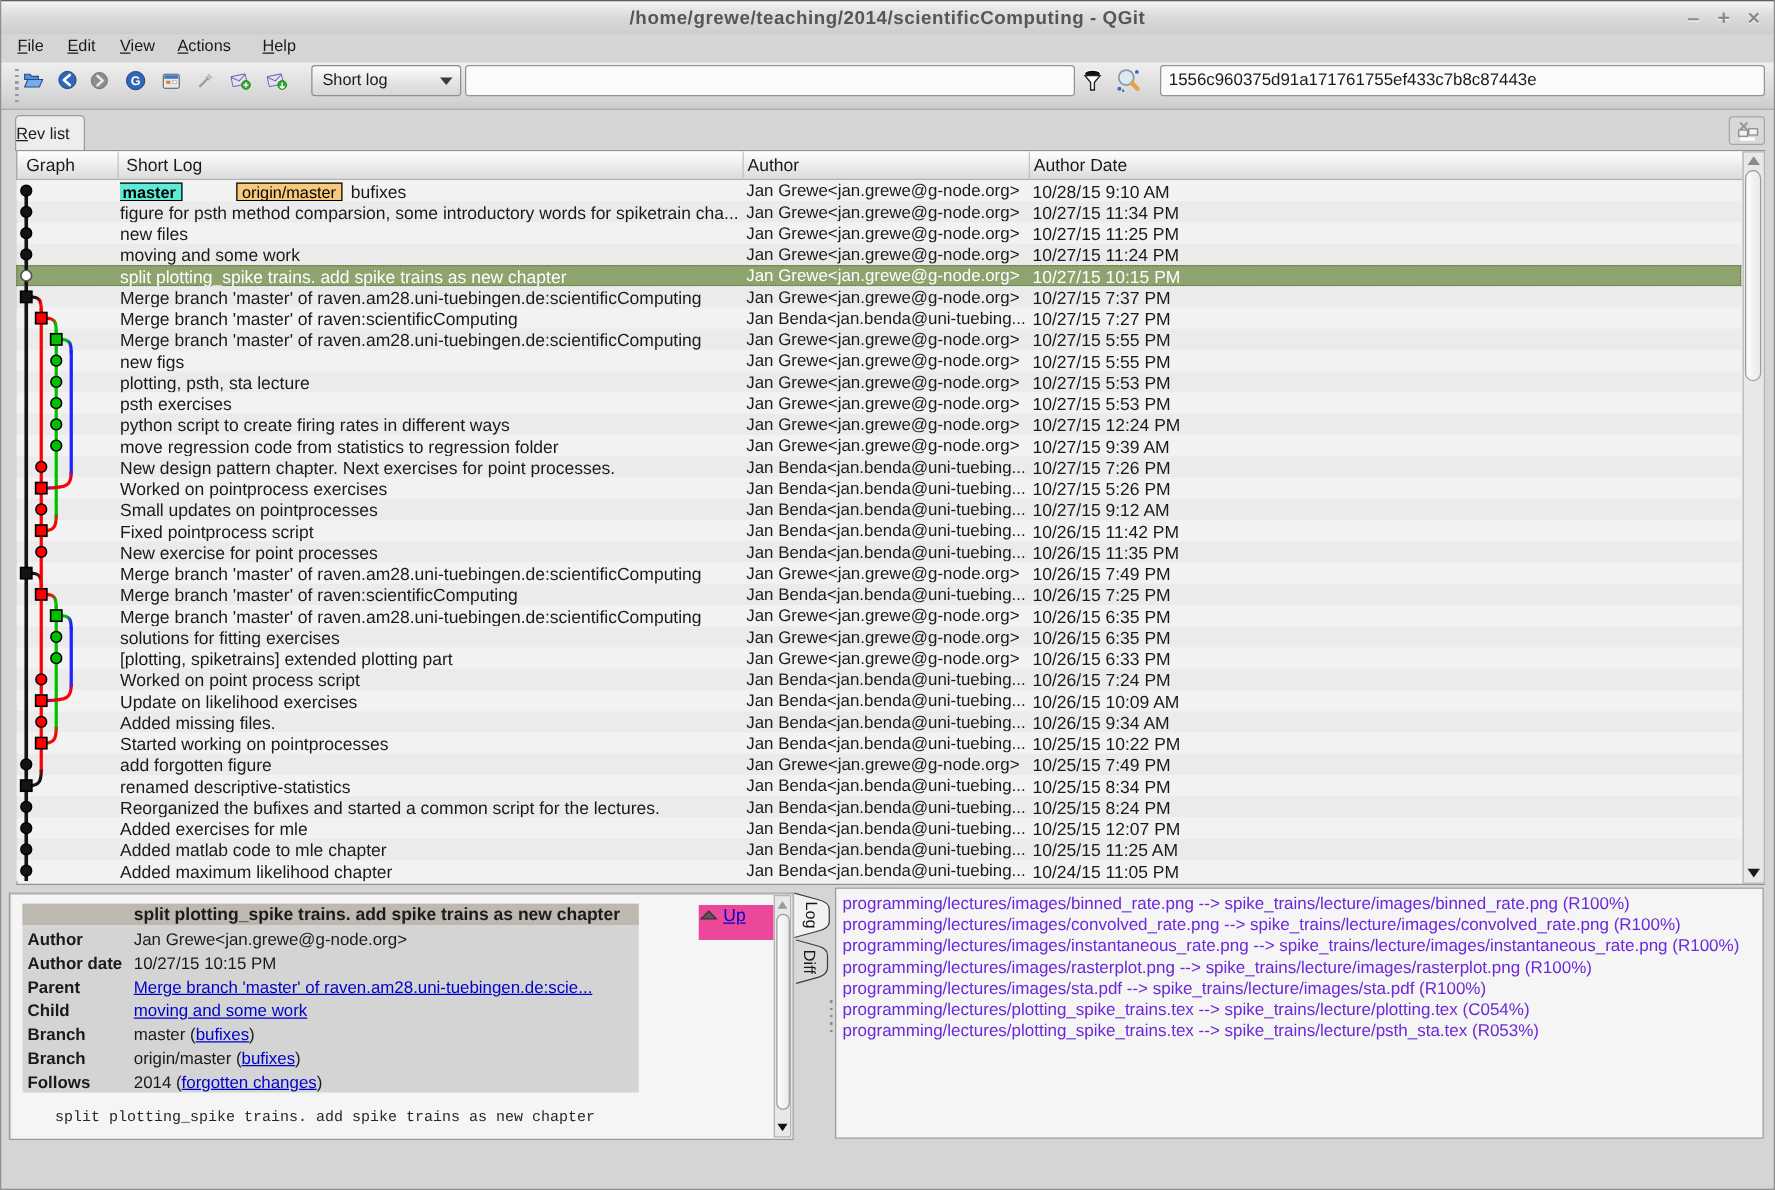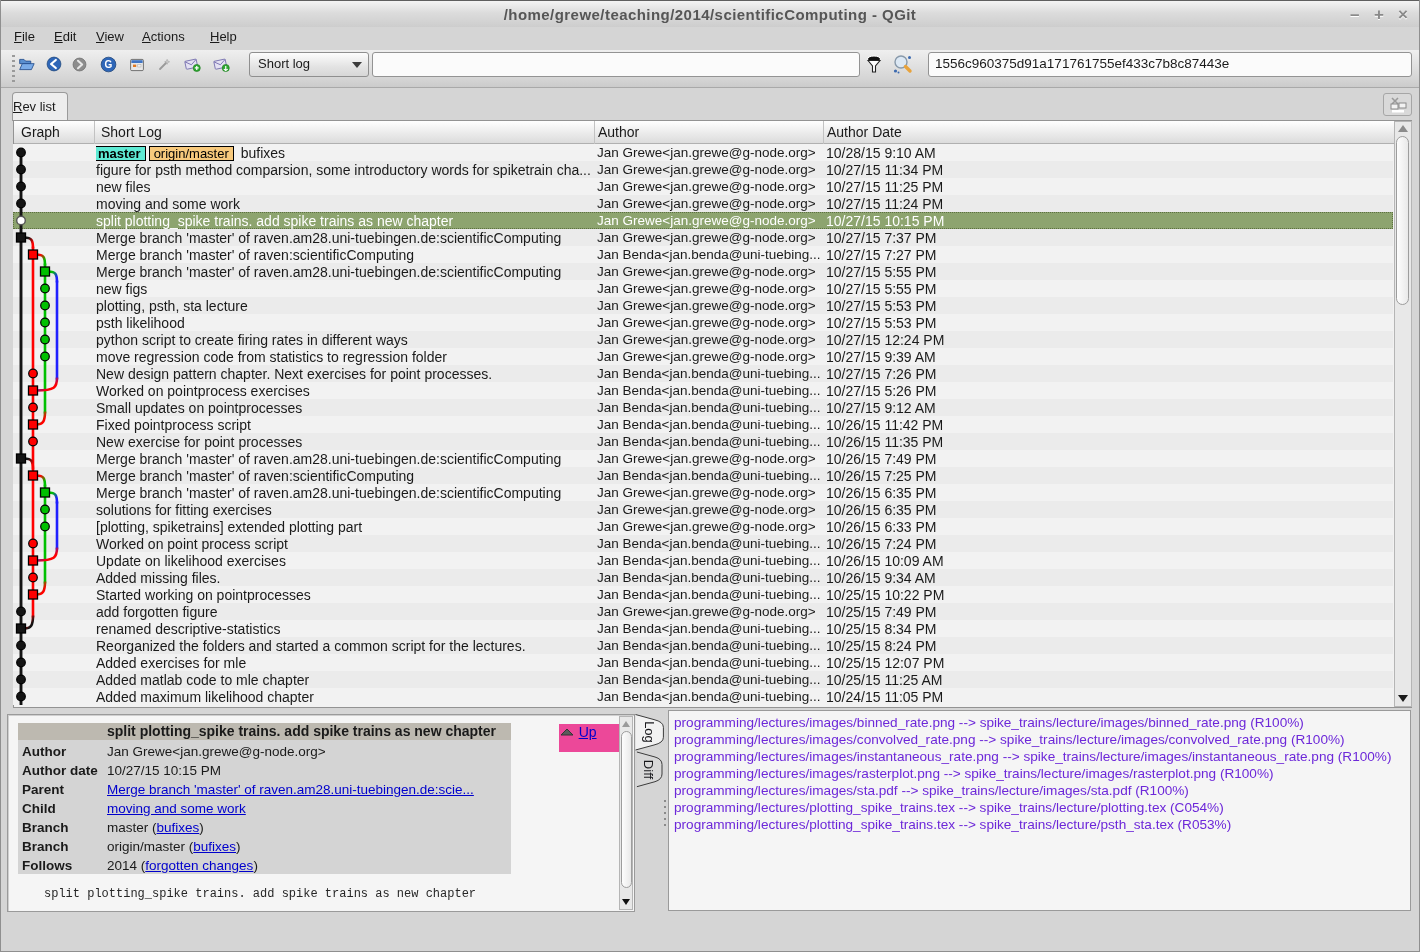--- a/index.html
+++ b/index.html
@@ -57,21 +57,21 @@
 .row.alt { background:#f2f2f2; }
 .row.sel { background:#8da46f; color:#fff; outline:1px dotted #5c7040; outline-offset:-1px; }
 .row > span { position:absolute; top:1px; white-space:nowrap; overflow:hidden; font-size:14px; }
 .c-sl { left:83px; width:497px; }
 .c-au { left:584px; width:229px; font-size:13.5px !important; }
 .c-dt { left:813px; width:200px; }
 .tag { display:inline-block; height:15px; line-height:14px; font-size:13px; border:1px solid #000;
   padding:0 4px; margin-right:3px; color:#000; }
 .tagm { margin-left:-3px; }
 .tagm { background:#5eead4; font-weight:bold; }
-.tago { background:#f7c97c; }
+.tago { background:#f7c97c;margin-left:40px; }
 .graph { position:absolute; left:0px; top:143px; }
 
 
 .sb { position:absolute; background:#e8e8e8; border:1px solid #b5b5b5; }
 .sbthumb { position:absolute; background:linear-gradient(90deg,#fdfdfd,#e9e9e9);
   border:1px solid #9d9d9d; border-radius:7px; }
 .sbarr { position:absolute; width:0; height:0; }
 
 
 #bl { left:7px; top:714px; width:628px; height:198px; background:#f5f5f5;
@@ -244,21 +244,21 @@
     <span class="c-sl">new figs</span>
     <span class="c-au">Jan Grewe&lt;jan.grewe@g-node.org&gt;</span>
     <span class="c-dt">10/27/15 5:55 PM</span>
   </div>
 <div class="abs row" style="left:13px; top:297px">
     <span class="c-sl">plotting, psth, sta lecture</span>
     <span class="c-au">Jan Grewe&lt;jan.grewe@g-node.org&gt;</span>
     <span class="c-dt">10/27/15 5:53 PM</span>
   </div>
 <div class="abs row alt" style="left:13px; top:314px">
-    <span class="c-sl">psth likelihood</span>
+    <span class="c-sl">psth exercises</span>
     <span class="c-au">Jan Grewe&lt;jan.grewe@g-node.org&gt;</span>
     <span class="c-dt">10/27/15 5:53 PM</span>
   </div>
 <div class="abs row" style="left:13px; top:331px">
     <span class="c-sl">python script to create firing rates in different ways</span>
     <span class="c-au">Jan Grewe&lt;jan.grewe@g-node.org&gt;</span>
     <span class="c-dt">10/27/15 12:24 PM</span>
   </div>
 <div class="abs row alt" style="left:13px; top:348px">
     <span class="c-sl">move regression code from statistics to regression folder</span>
@@ -339,21 +339,21 @@
     <span class="c-sl">add forgotten figure</span>
     <span class="c-au">Jan Grewe&lt;jan.grewe@g-node.org&gt;</span>
     <span class="c-dt">10/25/15 7:49 PM</span>
   </div>
 <div class="abs row alt" style="left:13px; top:620px">
     <span class="c-sl">renamed descriptive-statistics</span>
     <span class="c-au">Jan Benda&lt;jan.benda@uni-tuebing...</span>
     <span class="c-dt">10/25/15 8:34 PM</span>
   </div>
 <div class="abs row" style="left:13px; top:637px">
-    <span class="c-sl">Reorganized the folders and started a common script for the lectures.</span>
+    <span class="c-sl">Reorganized the bufixes and started a common script for the lectures.</span>
     <span class="c-au">Jan Benda&lt;jan.benda@uni-tuebing...</span>
     <span class="c-dt">10/25/15 8:24 PM</span>
   </div>
 <div class="abs row alt" style="left:13px; top:654px">
     <span class="c-sl">Added exercises for mle</span>
     <span class="c-au">Jan Benda&lt;jan.benda@uni-tuebing...</span>
     <span class="c-dt">10/25/15 12:07 PM</span>
   </div>
 <div class="abs row" style="left:13px; top:671px">
     <span class="c-sl">Added matlab code to mle chapter</span>

